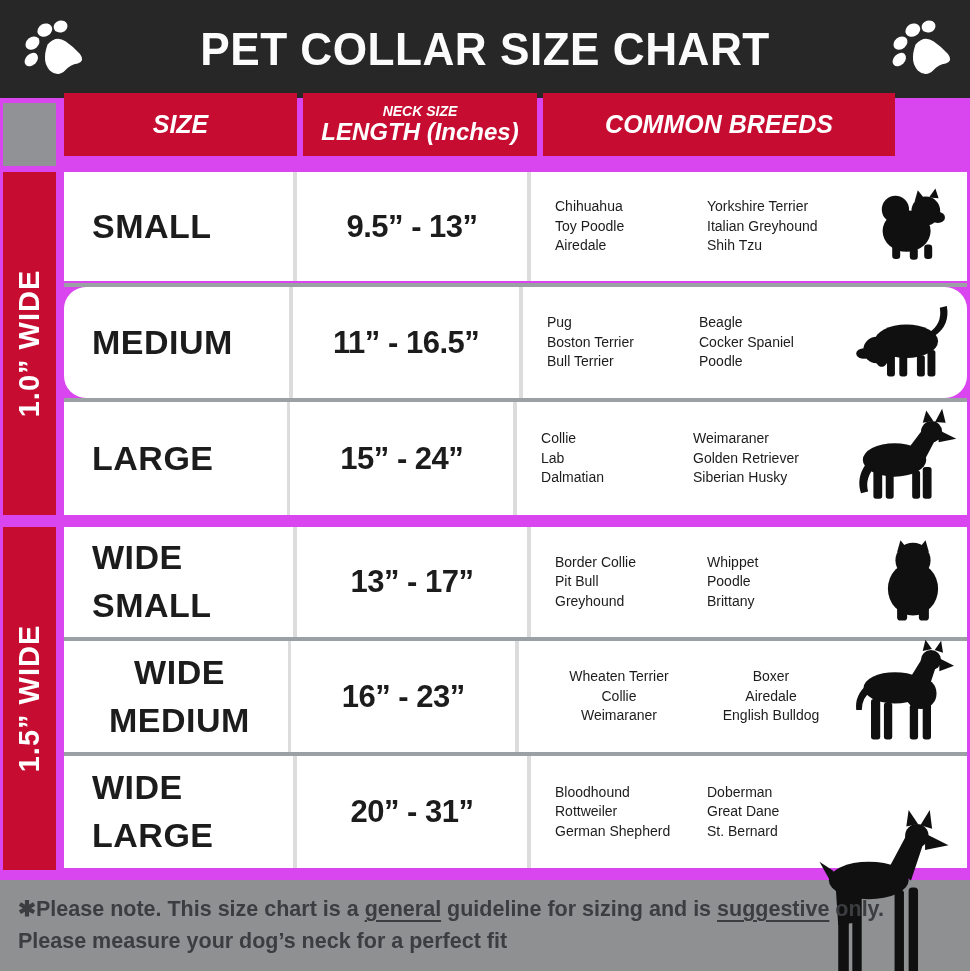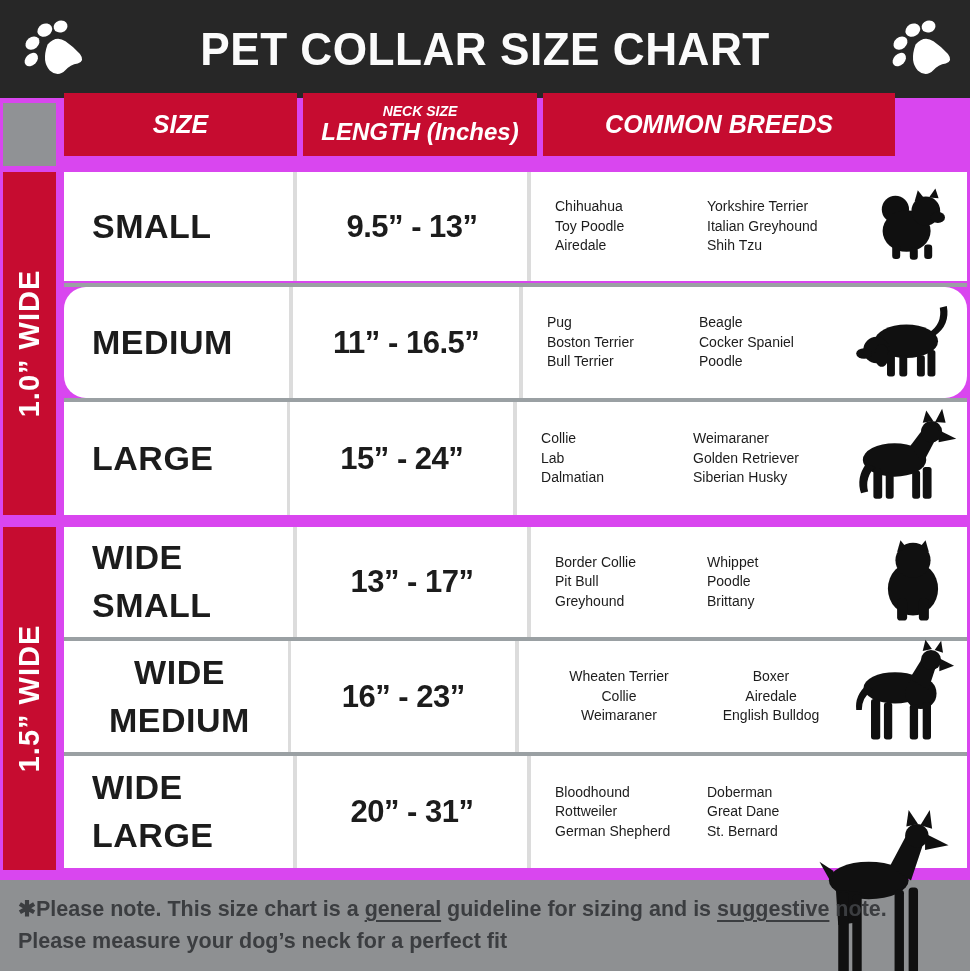--- a/index.html
+++ b/index.html
@@ -339,18 +339,18 @@
           <rect x="26" y="50" width="9" height="78" rx="3"></rect>
           <rect x="38" y="52" width="8" height="76" rx="3"></rect>
         </svg>
       </div>
     </div>
   </div>
 
   <div class="footer-bg"></div>
   <div class="footer-text">
     <div class="fline1">
-      <span>✱Please note. This size chart is a </span><span class="u">general</span><span> guideline for sizing and is </span><span class="u">suggestive</span><span> note.</span>
+      <span>✱Please note. This size chart is a </span><span class="u">general</span><span> guideline for sizing and is </span><span class="u">suggestive</span><span> only.</span>
     </div>
     <div class="fline2">Please measure your dog’s neck for a perfect fit</div>
   </div>
 
 </div>
 
 </body></html>

